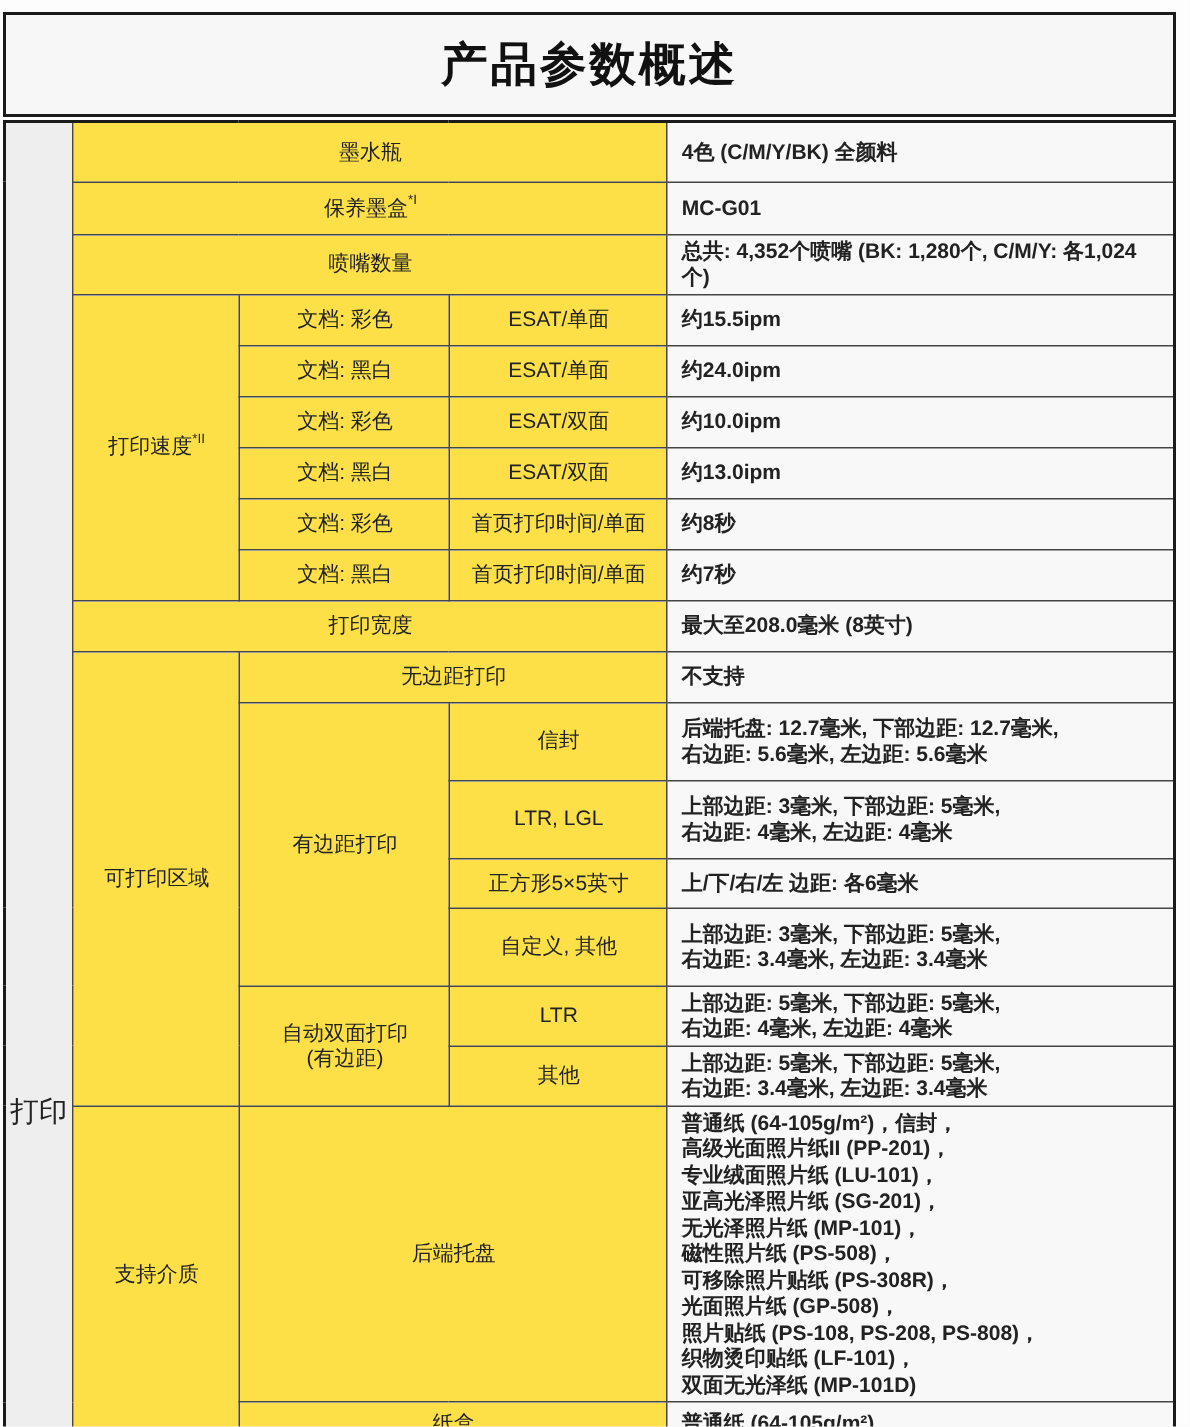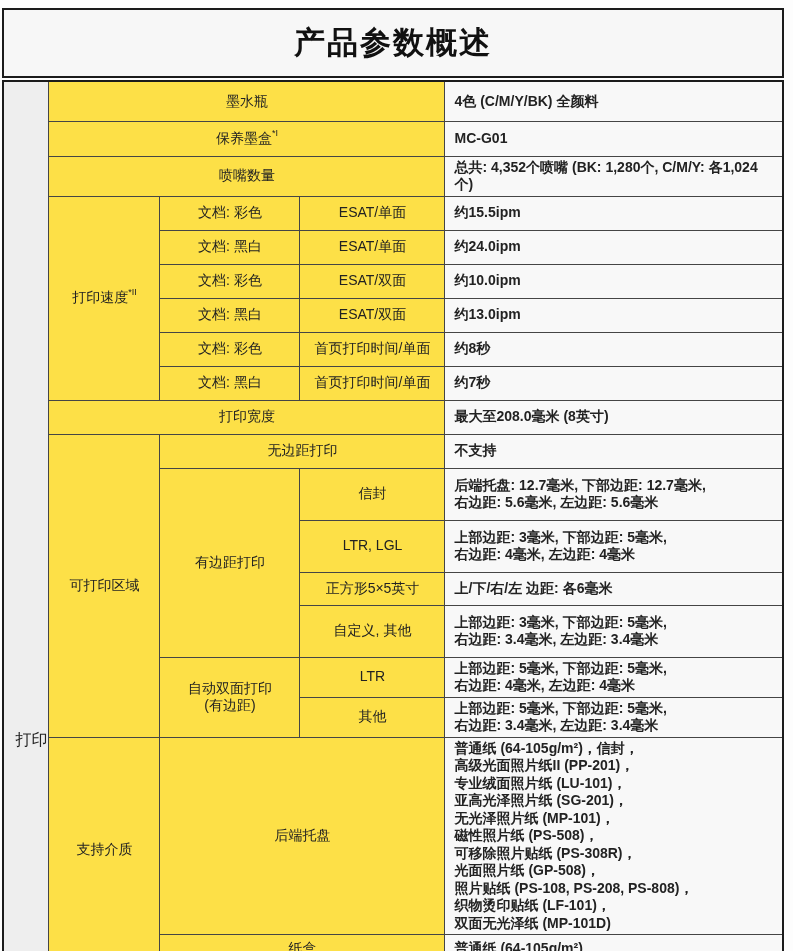--- a/index.html
+++ b/index.html
@@ -26,21 +26,21 @@
     border:1px solid #454545;
     font-size:14px;line-height:1.25;color:#222;
     padding:2px 8px 2px 10px;vertical-align:middle;
     overflow:hidden;
   }
   td.cat{
     background:#eeeeee;position:relative;padding:0;
   }
   .vlabel{
     position:absolute;top:648px;left:0;width:100%;
-    text-align:right;font-size:16px;color:#222;
+    text-align:center;font-size:19px;color:#222;
   }
   td.lbl{background:#fde047;text-align:center;}
   td.val{background:#f8f8f8;white-space:pre-line;font-weight:bold;}
   td.pre{white-space:pre-line;}
   td.media{line-height:15.9px;padding-top:4px;padding-bottom:4px;margin-left:16px;}
   sup.fn{font-size:9px;vertical-align:top;position:relative;top:-2px;letter-spacing:0;}
   
   tr.h40{height:40px;} tr.h35{height:35px;} tr.h34{height:34px;}
   tr.h52{height:52px;} tr.h33{height:33px;margin-top:22px;} tr.h47{height:40px;}
   tr.h180{height:180px;} tr.h28{height:28px;}

